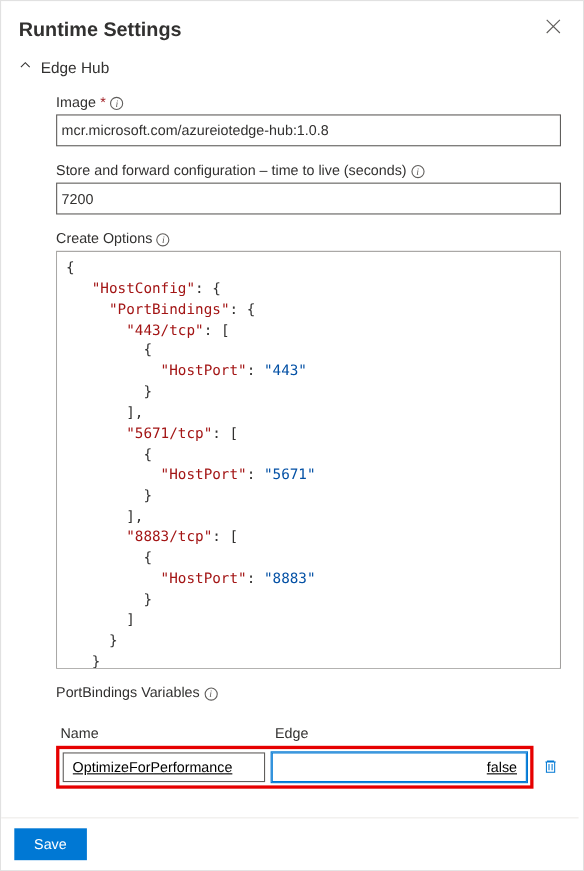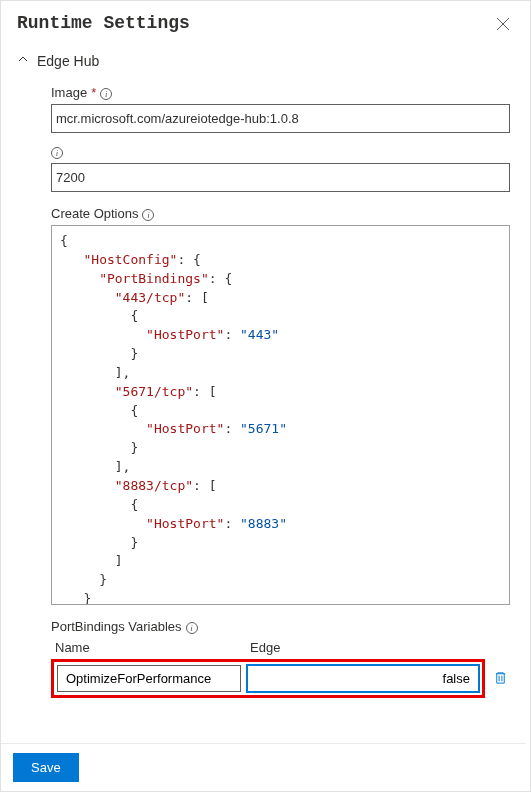--- a/index.html
+++ b/index.html
@@ -14,23 +14,22 @@
       width: 531px;
       height: 792px;
       position: relative;
       background: #fff;
       border: 1px solid #e1e1e1;
       overflow: hidden;
     }
     .header {
       display: flex;
       justify-content: space-between;
-      align-items: flex-start;
+      align-items: flex-end;
       padding: 12px 16px 8px 16px;
-      font-family: Liberation Mono, monospace;
     }
     .header h1 {
       font-size: 18px;
       font-weight: 600;
     }
     .close-icon {
       cursor: pointer;
       font-size: 14px;
       color: #605e5c;
       padding: 4px;
@@ -118,21 +117,21 @@
       resize: none;
       background: #fff;
     }
     .code-box::-webkit-scrollbar { width: 14px; }
     .code-box::-webkit-scrollbar-track { background: #f3f2f1; }
     .code-box::-webkit-scrollbar-thumb { background: #c8c6c4; }
     .j-brace { color: #333; }
     .j-key { color: #a31515; }
     .j-str { color: #0451a5; }
     .env-table {
-      margin-top: 6px;
+      margin-top: 22px;
     }
     .env-header {
       display: flex;
       padding-left: 4px;
       margin-bottom: 4px;
     }
     .env-header .col-name { width: 195px; font-size: 13px; }
     .env-header .col-value { flex: 1; font-size: 13px; }
     .env-row-wrap {
       display: flex;
@@ -144,20 +143,21 @@
       padding: 3px;
       display: flex;
       gap: 6px;
       flex: 1;
     }
     .env-input {
       border: 1px solid #605e5c;
       padding: 5px 8px;
       font-size: 13px;
       font-family: inherit;
+      text-decoration: underline;
     }
     .env-input.name-input { width: 184px; }
     .env-input.value-input { flex: 1; border: 1px solid #0078d4; outline: 1px solid #0078d4; text-align: right; }
     .delete-icon {
       color: #0078d4;
       cursor: pointer;
       padding: 2px;
     }
     .footer {
       position: absolute;
@@ -210,20 +210,21 @@
       <div class="field-label">
         <span>Image</span>
         <span class="req">*</span>
         <span class="info-icon">i</span>
       </div>
       <input class="text-input" type="text" value="mcr.microsoft.com/azureiotedge-hub:1.0.8" style="">
     </div>
 
     <div class="field-group">
       <div class="field-label">
+        <span>Store and forward configuration – time to live (seconds)</span>
         <span class="info-icon">i</span>
       </div>
       <input class="text-input" type="text" value="7200" style="">
     </div>
 
     <div class="field-group">
       <div class="field-label">
         <span>Create Options</span>
         <span class="info-icon">i</span>
       </div>

